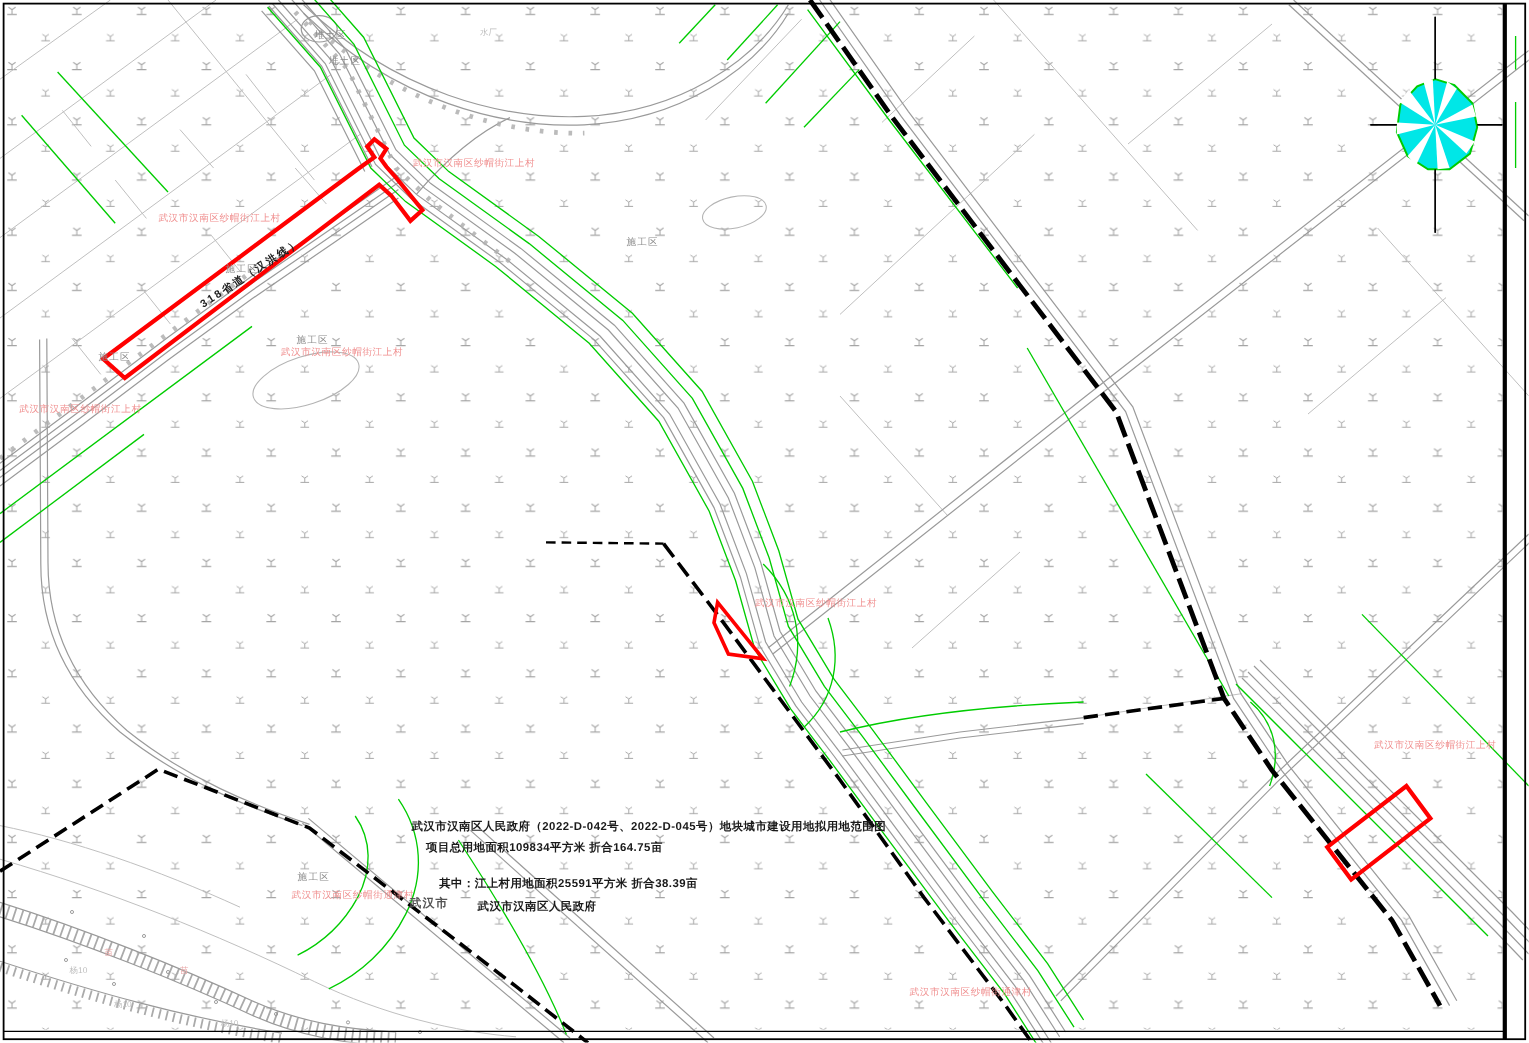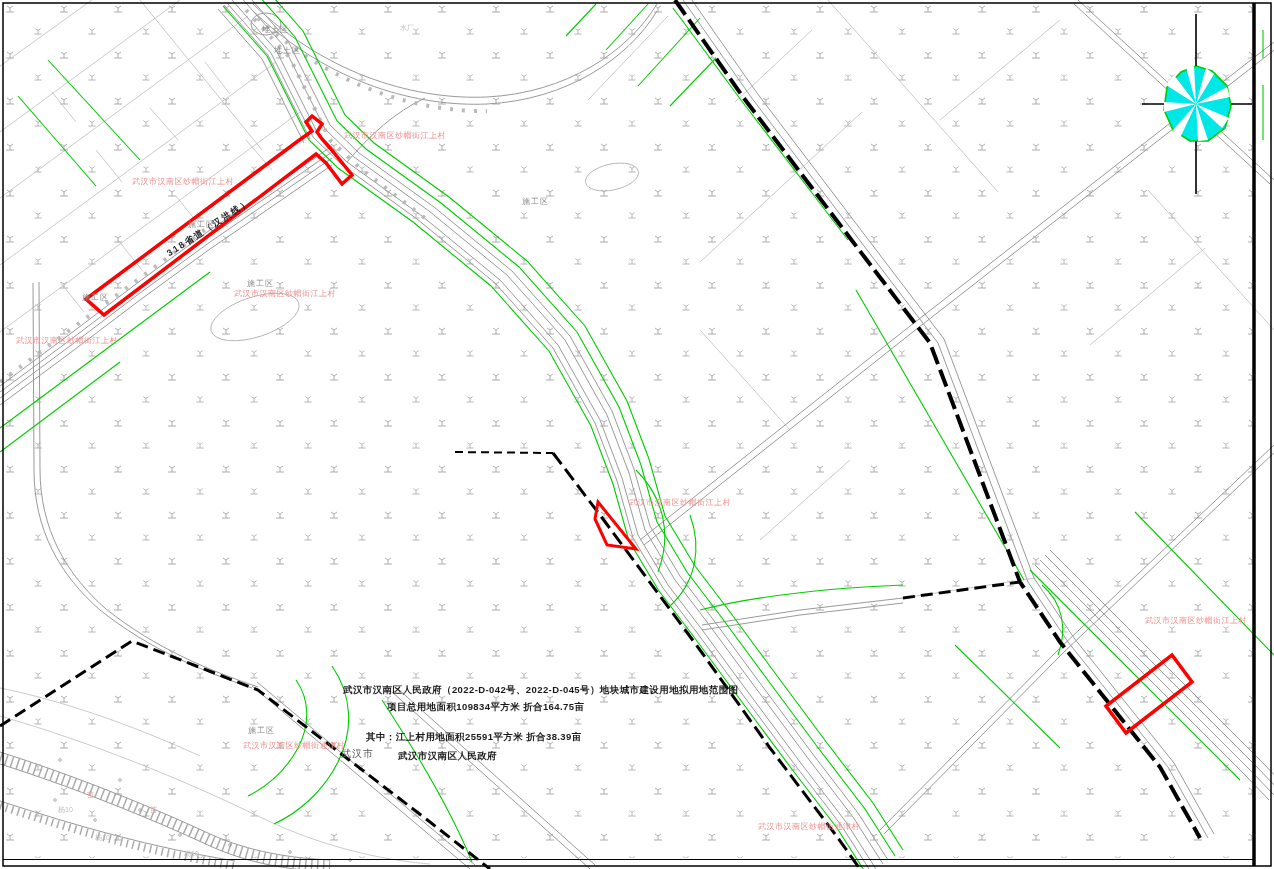--- a/index.html
+++ b/index.html
@@ -4,21 +4,21 @@
 <style>
   html,body{margin:0;padding:0;background:#fff;}
   .stage{position:relative;width:1274px;height:869px;overflow:hidden;
          font-family:"Liberation Sans","DejaVu Sans",sans-serif;background:#fff;}
   .stage svg{position:absolute;left:0;top:0;}
   .lbl{position:absolute;white-space:nowrap;line-height:1;pointer-events:none;}
   .red-lbl{color:#f08f8f;font-size:8px;letter-spacing:.5px;}
   .area-lbl{color:#8c8c8c;font-size:8px;letter-spacing:1px;text-align:right;}
   .faint-lbl{color:#bdbdbd;font-size:7px;}
   .pink-lbl{color:#e9a9a9;font-size:7px;}
-  .city-lbl{color:#555;font-size:10px;font-weight:normal;letter-spacing:1px;}
+  .city-lbl{color:#555;font-size:10px;font-weight:bold;letter-spacing:1px;}
   .title-line{color:#1a1a1a;font-weight:bold;font-size:9.5px;letter-spacing:.4px;padding-left:45px;}
   .roadname{color:#222;font-size:9px;font-weight:bold;letter-spacing:2px;
             transform:rotate(-33deg);transform-origin:left center;}
 </style>
 </head>
 <body>
 
 <div class="stage">
 
 <svg width="1274" height="869" viewBox="0 0 1274 869">
@@ -216,18 +216,18 @@
 
   <div class="lbl city-lbl" style="left:341px;top:749px">武汉市</div>
   <div class="lbl faint-lbl" style="left:58px;top:806px">杨10</div>
   <div class="lbl faint-lbl" style="left:95px;top:834px">杨10</div>
   <div class="lbl faint-lbl" style="left:184px;top:850px">杨10</div>
   <div class="lbl pink-lbl" style="left:87px;top:791px">苗</div>
   <div class="lbl pink-lbl" style="left:150px;top:806px">苗</div>
   <div class="lbl faint-lbl" style="left:400px;top:24px">水厂</div>
 
   <div class="lbl title-line" style="left:298px;top:685px">武汉市汉南区人民政府（2022-D-042号、2022-D-045号）地块城市建设用地拟用地范围图</div>
-  <div class="lbl title-line" style="left:342px;top:702px">项目总用地面积109834平方米  折合164.75亩</div>
+  <div class="lbl title-line" style="left:310px;top:702px">项目总用地面积109834平方米  折合164.75亩</div>
   <div class="lbl title-line" style="left:321px;top:732px">其中：江上村用地面积25591平方米  折合38.39亩</div>
   <div class="lbl title-line" style="left:353px;top:751px">武汉市汉南区人民政府</div>
 </div>
 
 </div>
 
 </body></html>

